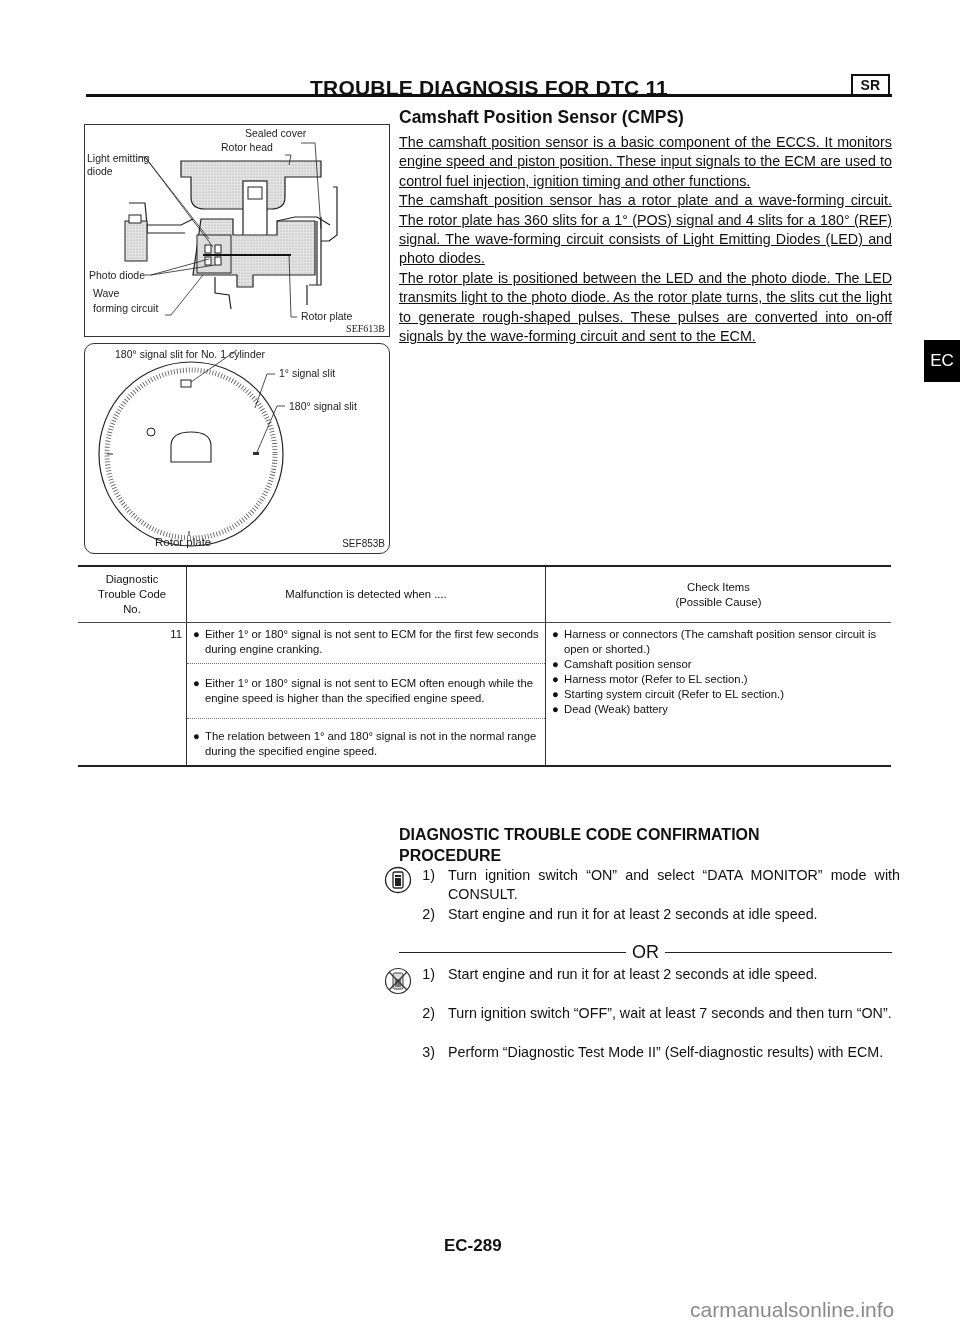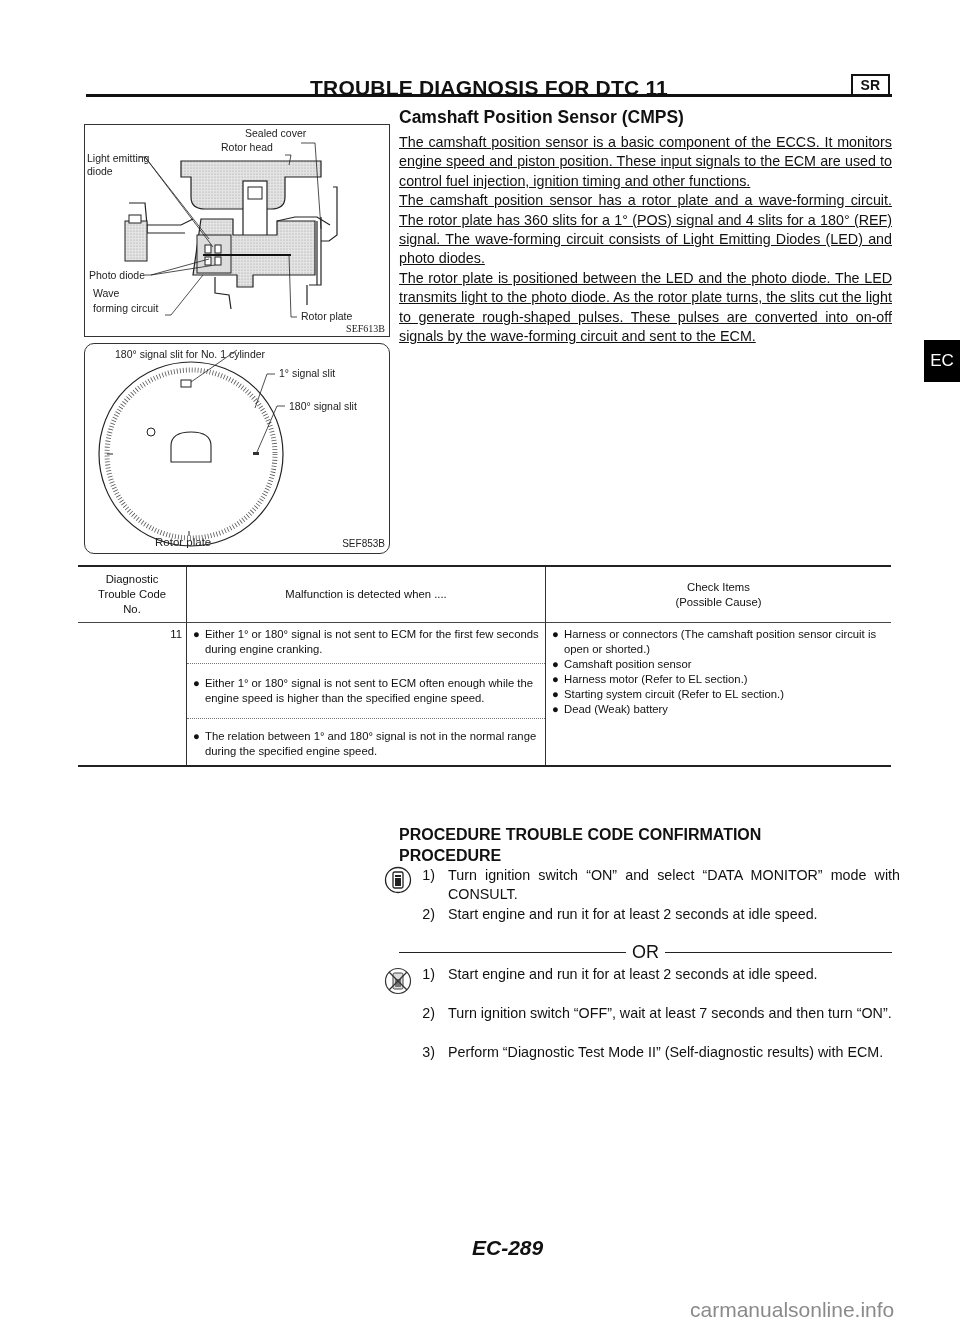--- a/index.html
+++ b/index.html
@@ -32,21 +32,21 @@
   .check-item { display: flex; }
 
   .proc-title { left: 399px; top: 824px; font-weight: bold; font-size: 16px; line-height: 21px; }
   .step { position: absolute; font-size: 14.3px; line-height: 19.4px; }
   .step .num { position: absolute; left: 0; width: 22px; text-align: right; }
   .step .txt { position: absolute; left: 34px; width: 452px; text-align: justify; }
   .or-line { left: 399px; top: 944px; width: 493px; height: 16px; display: flex; align-items: center; font-size: 18px; }
   .or-line .rule { flex: 1; height: 1px; background: #222; }
   .or-line .or-txt { padding: 0 6px; }
 
-  .page-num { left: 472px; top: 1236px; font-weight: bold; font-size: 21px; font-style: italic; }
+  .page-num { left: 444px; top: 1236px; font-weight: bold; font-size: 17px; }
   .watermark { left: 690px; top: 1298px; font-size: 21px; color: #8a8a8a; }
 </style>
 </head>
 <body>
 
 <div class="abs page-header">
   <div class="page-title">TROUBLE DIAGNOSIS FOR DTC 11</div>
   <div class="sr-badge">SR</div>
 </div>
 
@@ -189,21 +189,21 @@
               <span class="bullet">●</span>
               <span>Dead (Weak) battery</span>
             </div>
         </div>
       </td>
     </tr>
   </tbody>
 </table>
 
 <div class="abs proc-title">
-  <div>PROCEDURE TROUBLE CODE CONFIRMATION</div>
+  <div>DIAGNOSTIC TROUBLE CODE CONFIRMATION</div>
   <div>PROCEDURE</div>
 </div>
 
 <svg class="abs" style="left:384px;top:866px;" width="28" height="28" viewBox="0 0 28 28">
   <circle cx="14" cy="14" r="12.5" fill="#fff" stroke="#222" stroke-width="1.3"></circle>
   <rect x="9" y="6" width="10" height="16" rx="1.5" fill="#fff" stroke="#222" stroke-width="1.3"></rect>
   <rect x="11" y="9" width="6" height="2" fill="#222"></rect>
   <rect x="11" y="12" width="6" height="8" fill="#222"></rect>
 </svg>
 

